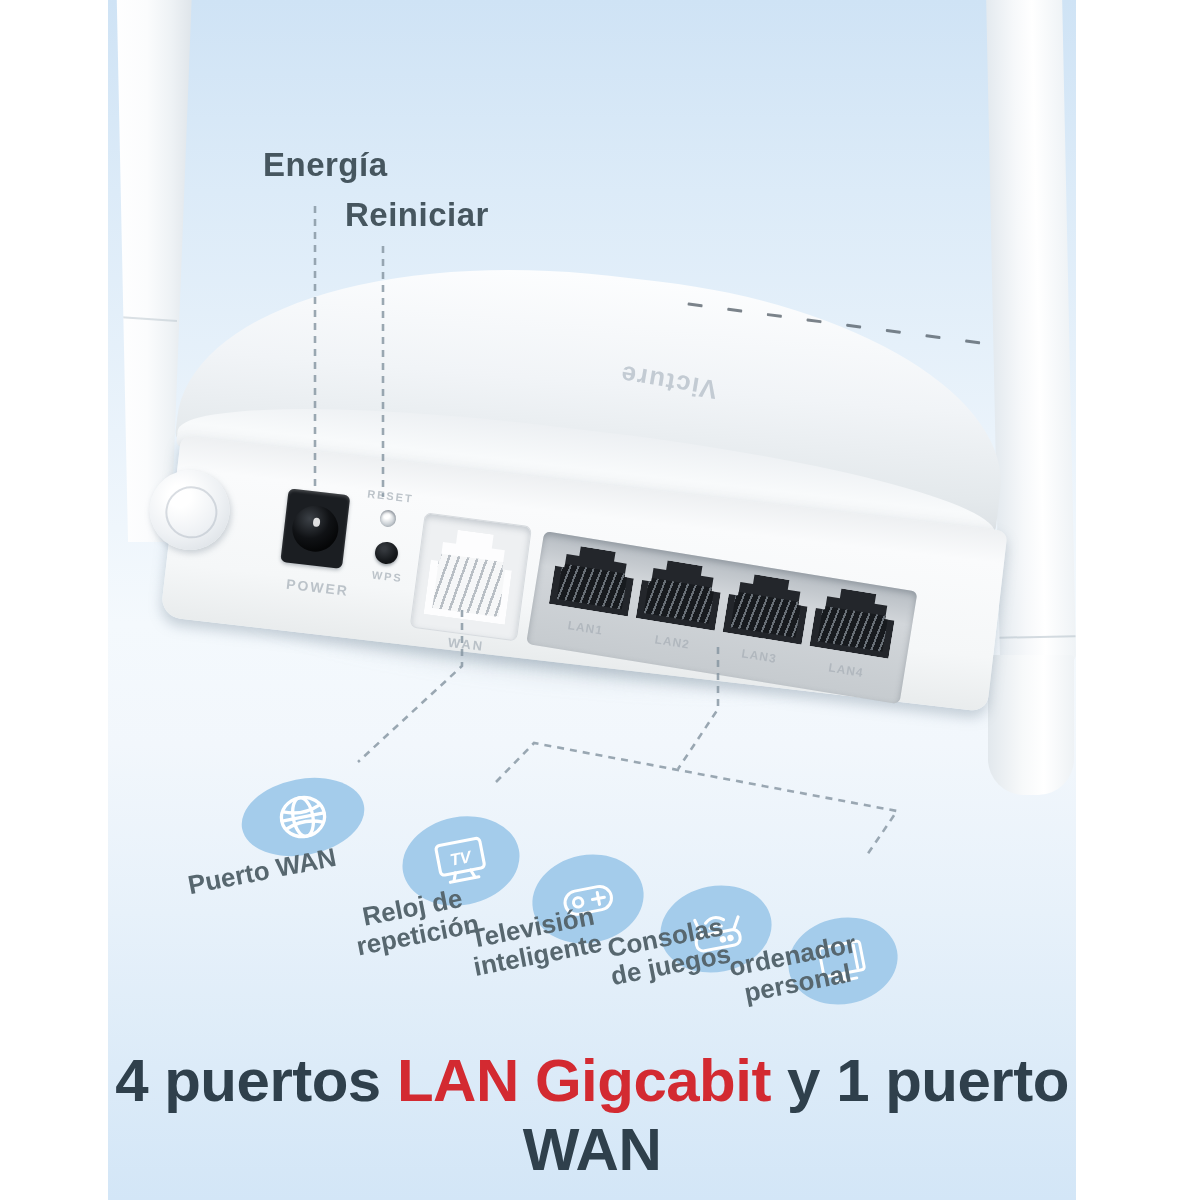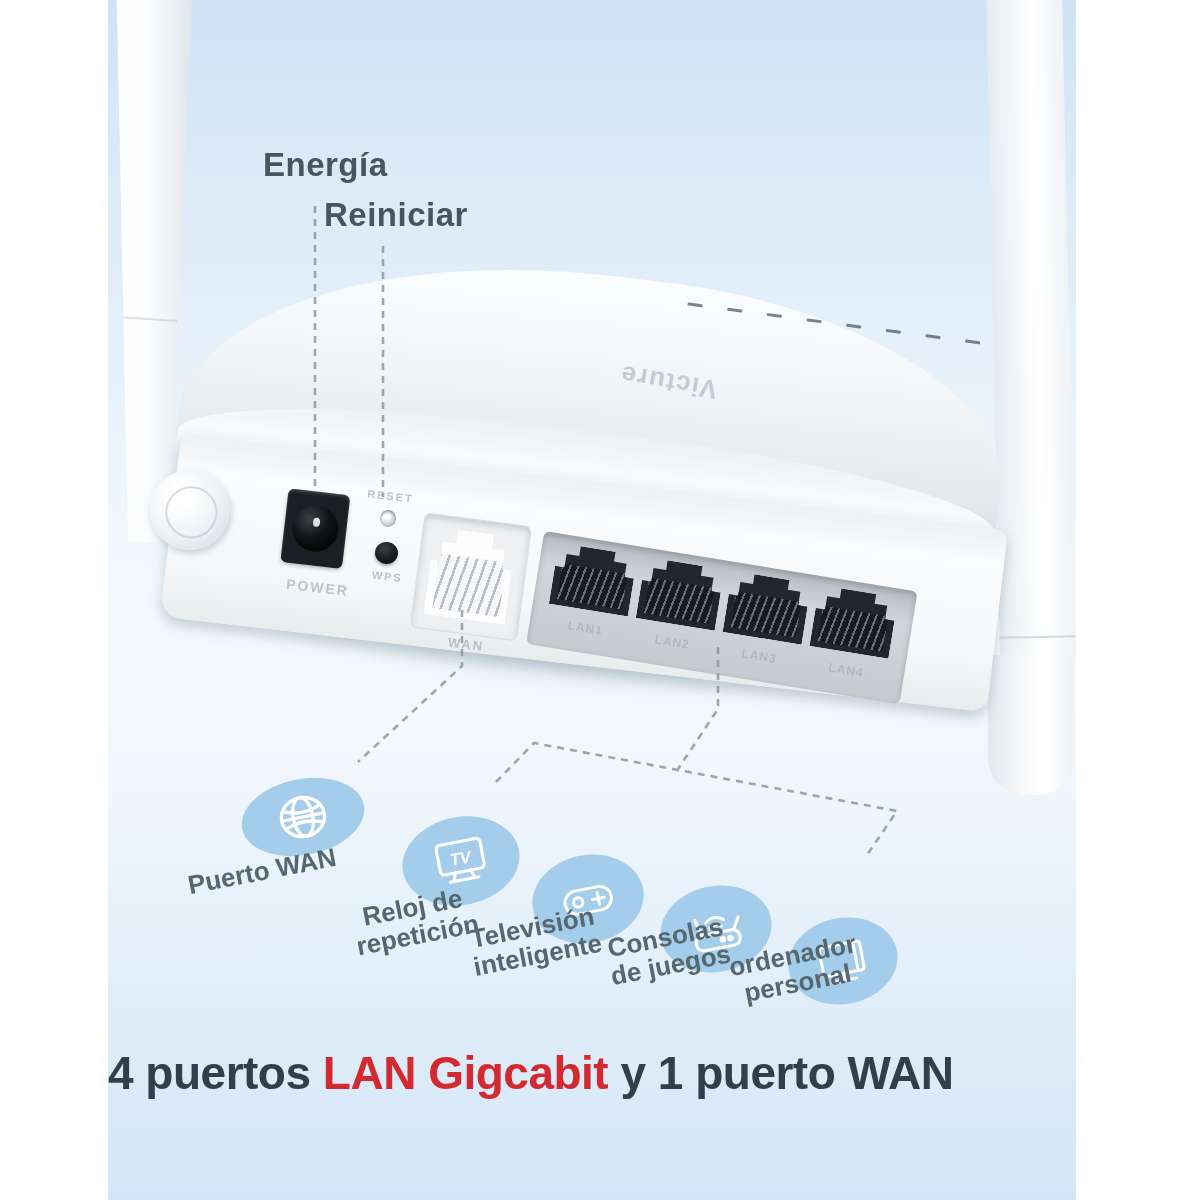--- a/index.html
+++ b/index.html
@@ -85,22 +85,22 @@
     letter-spacing:.5px;}
   
   .feature-circle{position:absolute;z-index:6;border-radius:50%;background:#a4cceb;
     display:flex;align-items:center;justify-content:center;}
   .feature-circle svg{stroke:#ffffff;fill:none;stroke-width:3.2;stroke-linecap:round;
     stroke-linejoin:round;}
   .feature-label{position:absolute;z-index:7;width:220px;text-align:center;font-size:26px;
     font-weight:600;color:#57676f;white-space:pre-line;line-height:1.08;}
   .tilt{transform:rotate(-11deg);}
   
-  .headline{position:absolute;left:0;right:0;top:1046px;z-index:7;text-align:left;
-    font-size:46px;font-weight:700;letter-spacing:-.5px;color:#2f404c;}
+  .headline{position:absolute;left:0;right:0;top:1046px;z-index:7;text-align:center;
+    font-size:60px;font-weight:700;letter-spacing:-.5px;color:#2f404c;}
   .headline .red{color:#d32a31;}
 </style>
 </head>
 <body>
 
 <div class="stage">
   <div class="photo">
 
     <div class="router-shadow"></div>
     <div class="antenna-left"></div>
@@ -153,21 +153,21 @@
       <g stroke="#8494a0" stroke-width="2.6" stroke-dasharray="7 6" fill="none" opacity=".8">
         <path d="M207,206 L207,486"></path>
         <path d="M275,246 L275,497"></path>
         <path d="M354,610 L354,666 L250,762"></path>
         <path d="M610,647 L610,709 L570,769"></path>
         <path d="M388,782 L426,743 L789,811 L757,858"></path>
       </g>
     </svg>
 
     <div class="annotation" style="left:155px;top:146px;">Energía</div>
-    <div class="annotation" style="left:216px;top:196px;">Reiniciar</div>
+    <div class="annotation" style="left:237px;top:196px;">Reiniciar</div>
 
     <div class="feature-circle tilt" style="left:133px;top:779px;width:124px;height:76px;">
       <svg width="66" height="54" viewBox="0 0 64 48">
         <ellipse cx="32" cy="24" rx="21" ry="19"></ellipse>
         <ellipse cx="32" cy="24" rx="9.5" ry="19"></ellipse>
         <line x1="11.5" y1="24" x2="52.5" y2="24"></line>
         <path d="M14 15.5 Q32 23 50 15.5"></path>
         <path d="M14 32.5 Q32 25 50 32.5"></path>
       </svg>
     </div>

